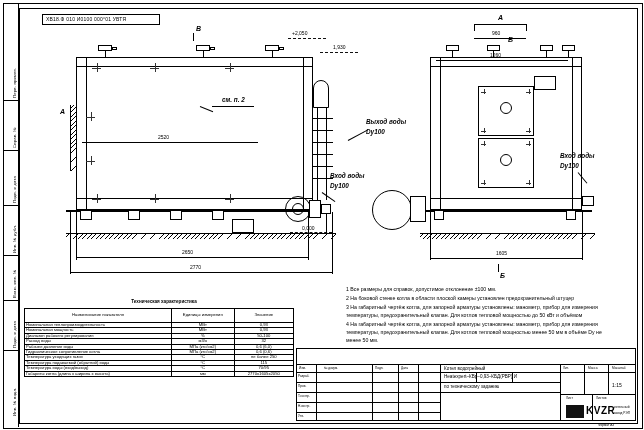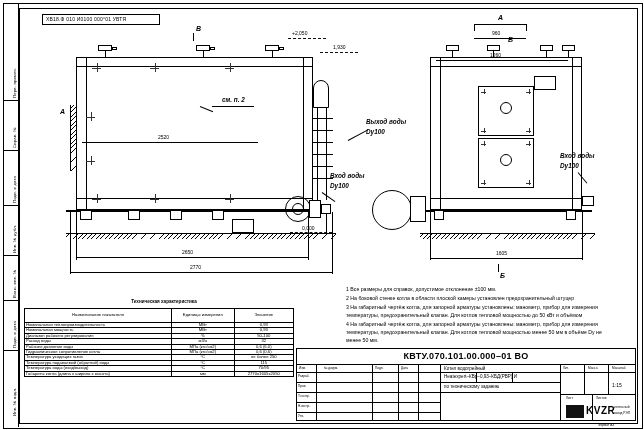--- a/index.html
+++ b/index.html
@@ -286,21 +286,20 @@
   <div class="ln h" style="left:296px;top:364px;width:340px;"></div>
   <div class="ln v" style="left:440px;top:364px;height:57px;"></div>
   <div class="ln v" style="left:560px;top:364px;height:57px;"></div>
   <div class="ln h" style="left:440px;top:372px;width:196px;"></div>
   <div class="ln h" style="left:440px;top:382px;width:120px;"></div>
   <div class="ln h" style="left:440px;top:392px;width:120px;"></div>
   <div class="ln h" style="left:560px;top:394px;width:76px;"></div>
   <div class="ln v" style="left:476px;top:372px;height:10px;"></div>
   <div class="ln v" style="left:512px;top:372px;height:10px;"></div>
 
-  <div class="mainnum" style="position:absolute;left:296px;top:351px;width:340px;">КВТУ.070.101.00.000–01 ВО</div>
 
   <div class="ln v" style="left:316px;top:364px;height:57px;"></div>
   <div class="ln v" style="left:372px;top:364px;height:57px;"></div>
   <div class="ln v" style="left:398px;top:364px;height:57px;"></div>
   <div class="ln v" style="left:418px;top:364px;height:57px;"></div>
   <div class="ln h" style="left:296px;top:372px;width:144px;"></div>
   <div class="ln h" style="left:296px;top:382px;width:144px;"></div>
   <div class="ln h" style="left:296px;top:392px;width:144px;"></div>
   <div class="ln h" style="left:296px;top:402px;width:144px;"></div>
   <div class="ln h" style="left:296px;top:412px;width:144px;"></div>

